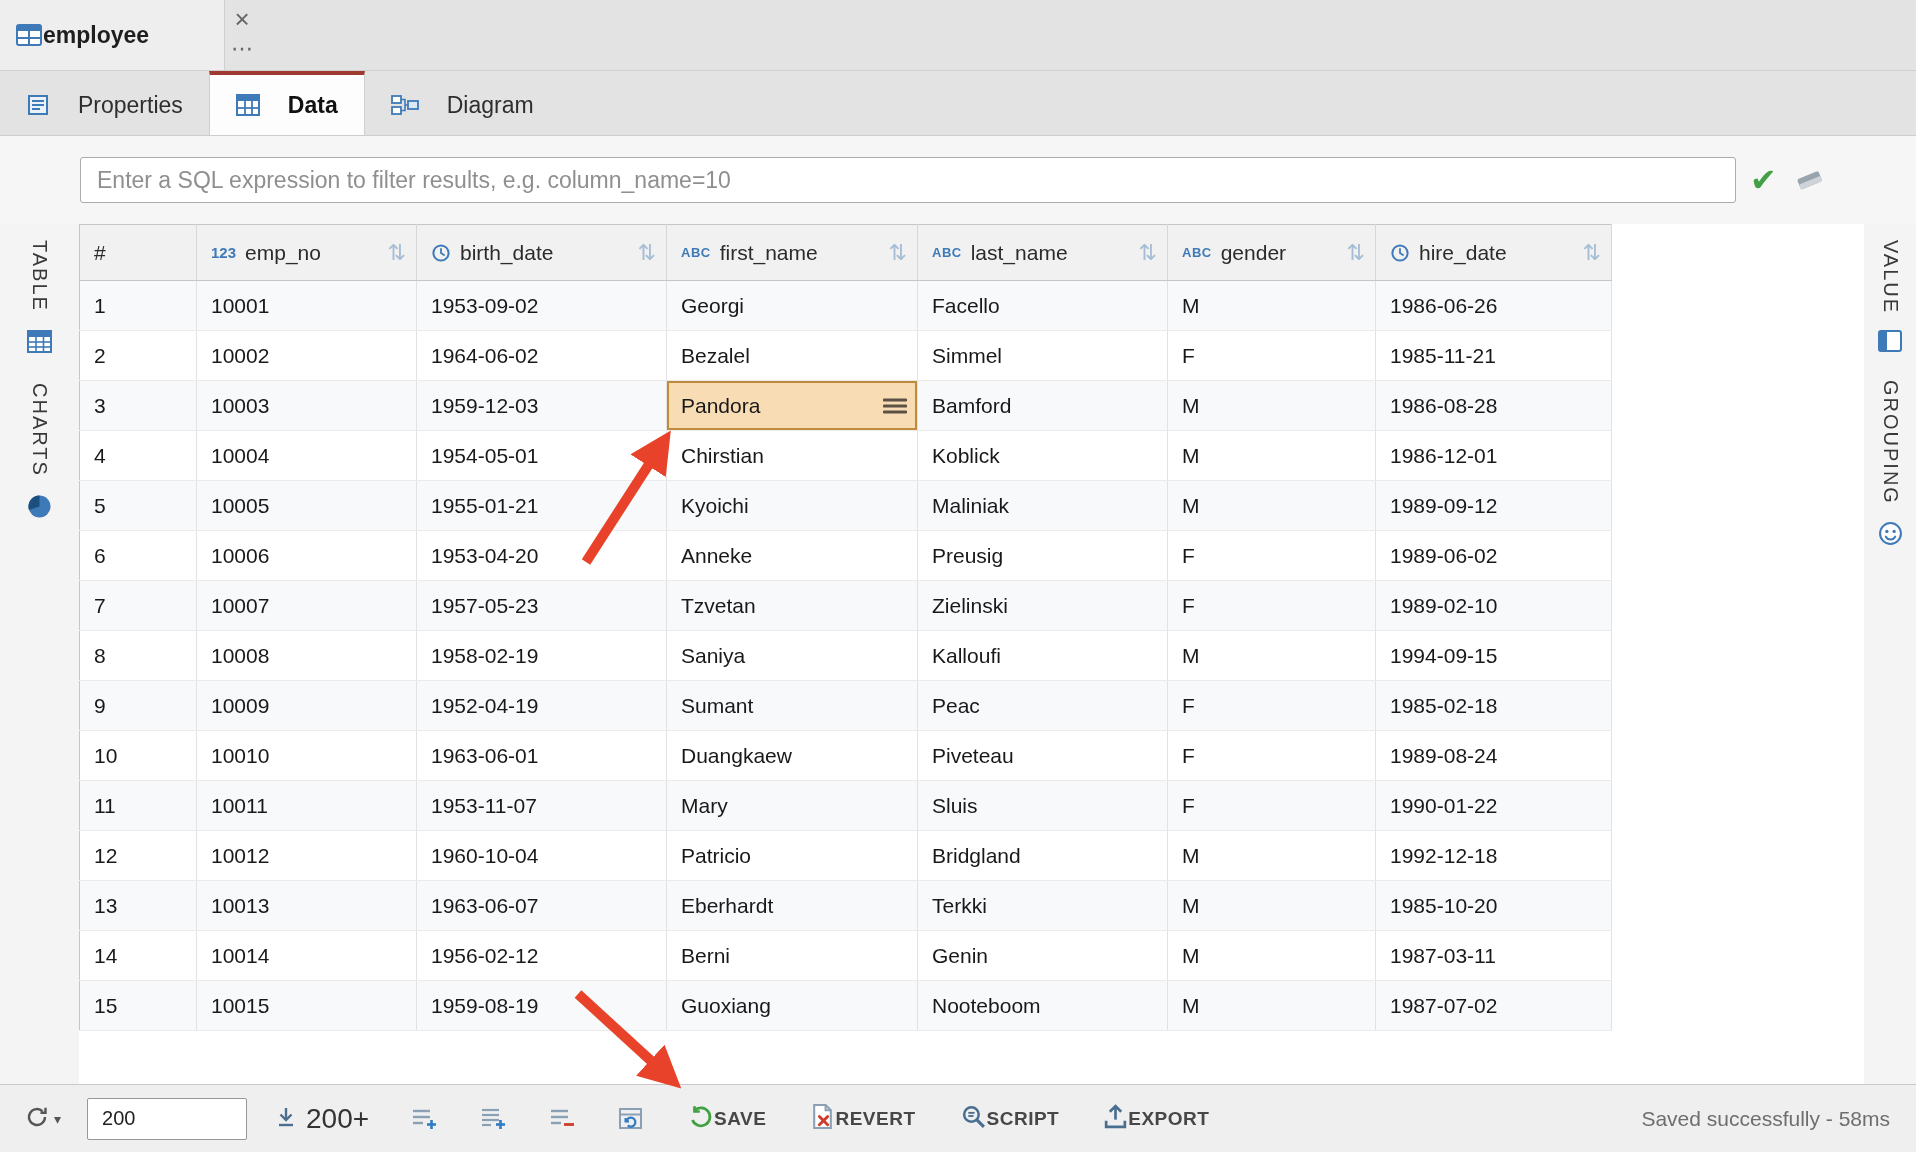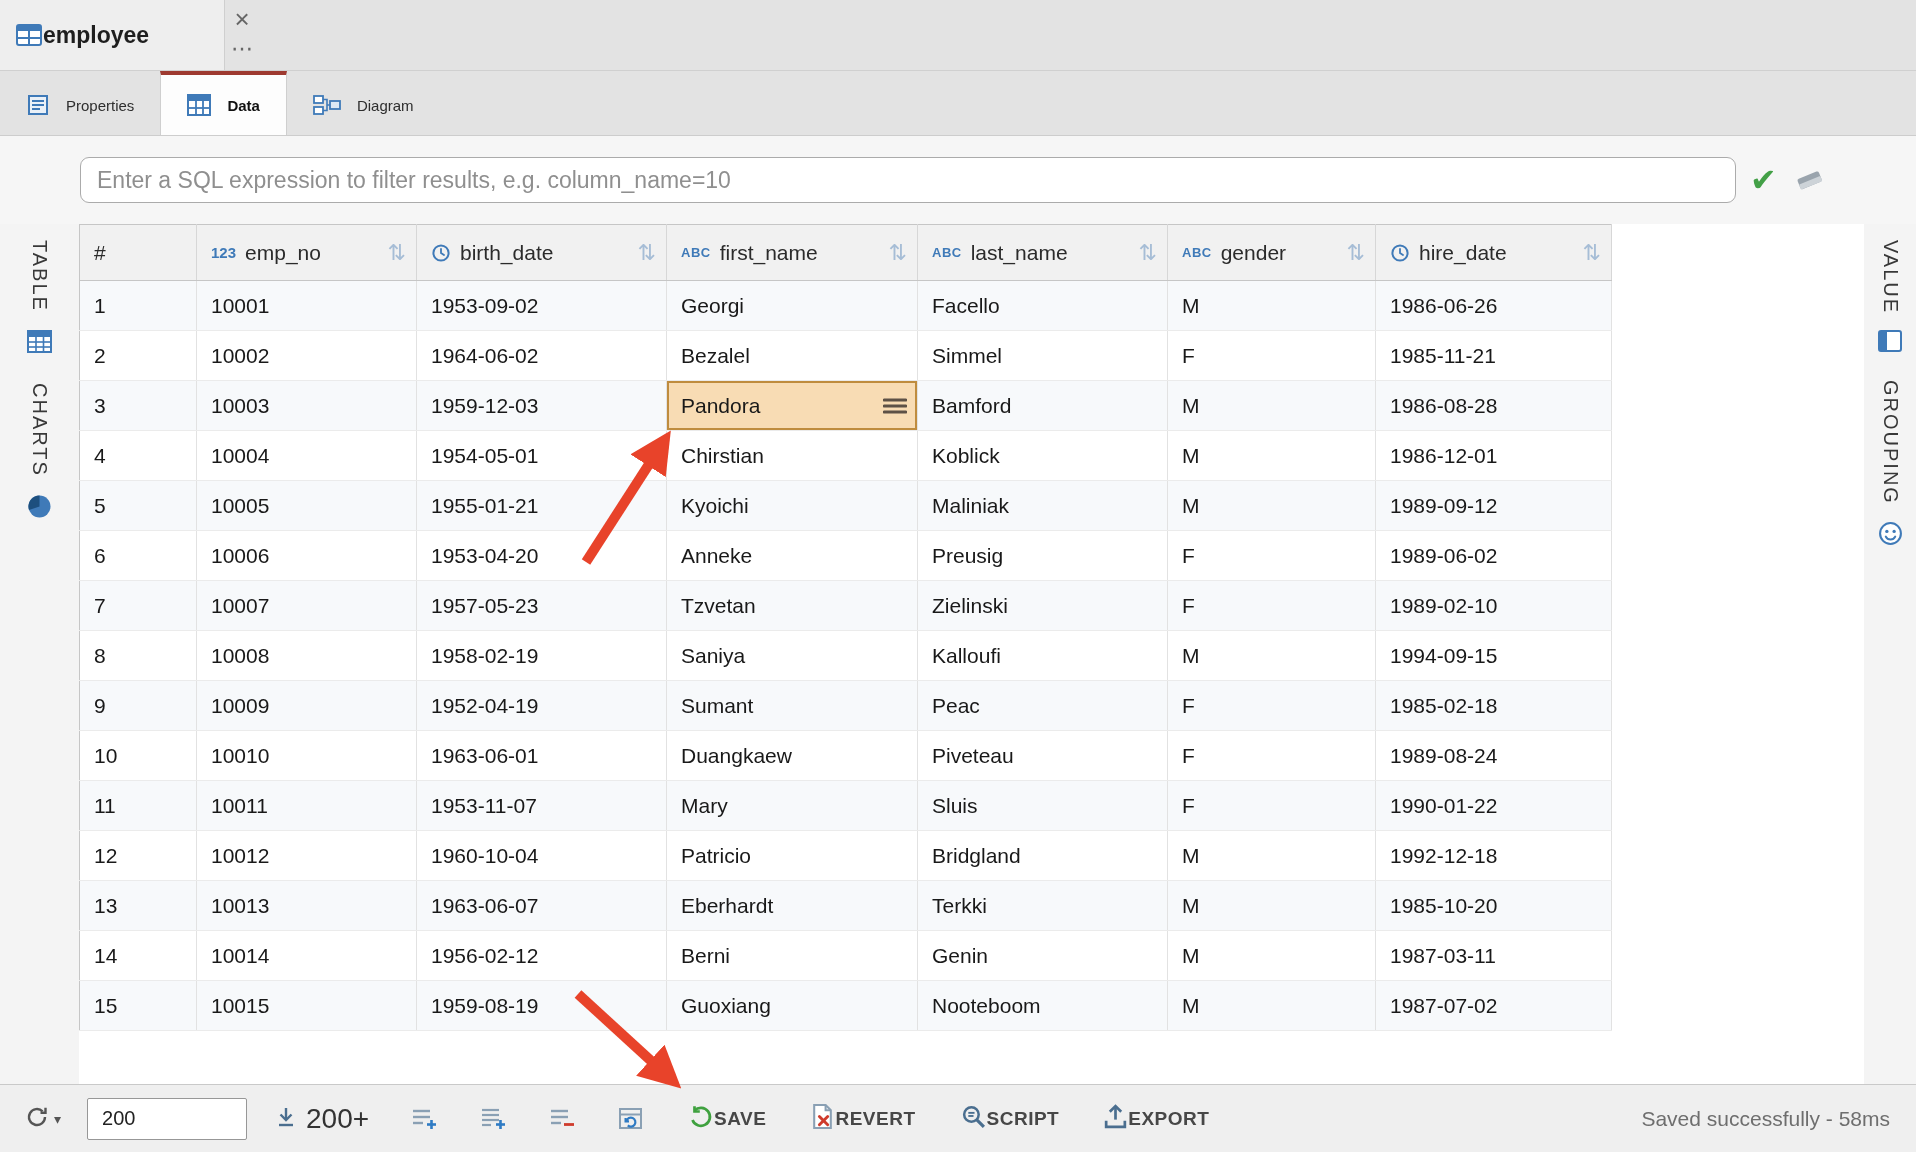--- a/index.html
+++ b/index.html
@@ -10,26 +10,26 @@
   
   .top-strip{height:70px;background:#e3e3e3;display:flex;border-bottom:1px solid #d0d0d0;flex:0 0 auto;}
   .editor-tab{width:192px;background:#eeeeee;border-right:1px solid #cfcfcf;display:flex;align-items:center;gap:1px;padding:0 16px;cursor:default;}
   .editor-tab .title{font-size:23px;font-weight:bold;color:#1e1e1e;}
   .tab-side{display:flex;flex-direction:column;align-items:center;justify-content:space-between;padding:6px 6px 10px;}
   .tab-side .close{font-size:26px;color:#666;line-height:1;}
   .tab-side .more{font-size:22px;color:#666;line-height:1;}
 
   
   .subtab-strip{height:64px;background:#e3e3e3;display:flex;border-bottom:1px solid #cdcdcd;flex:0 0 auto;}
-  .subtab{display:flex;align-items:center;gap:16px;padding:0 26px;font-size:15px;color:#2e2e2e;border-top:4px solid transparent;}
+  .subtab{display:flex;align-items:center;gap:28px;padding:0 26px;font-size:23px;color:#2e2e2e;border-top:4px solid transparent;}
   .subtab.active{background:#fdfdfd;border-top:4px solid #9e3a30;border-left:1px solid #cfcfcf;border-right:1px solid #cfcfcf;font-weight:bold;color:#111;}
 
   
   .filter-row{height:88px;background:#f6f6f6;display:flex;align-items:center;padding-left:80px;flex:0 0 auto;}
-  .filter-input{width:1656px;height:46px;border:1px solid #ababab;border-radius:9px;background:#fff;font-size:23px;padding:0 16px;color:#222;font-family:inherit;box-sizing:border-box;}
+  .filter-input{width:1656px;height:46px;border:1px solid #ababab;border-radius:3px;background:#fff;font-size:23px;padding:0 16px;color:#222;font-family:inherit;box-sizing:border-box;}
   .filter-input::placeholder{color:#8f8f8f;}
   .check-btn{margin-left:14px;font-size:32px;color:#43a047;line-height:1;}
   .eraser-btn{margin-left:16px;display:inline-flex;}
 
   
   .main{flex:1;display:flex;background:#fff;min-height:0;}
   .rail{display:flex;flex-direction:column;align-items:center;padding-top:16px;flex:0 0 auto;background:#f4f4f4;}
   .rail.left{width:79px;}
   .rail.right{width:52px;}
   .rail-label{writing-mode:vertical-rl;font-size:20px;color:#383838;letter-spacing:2px;}

